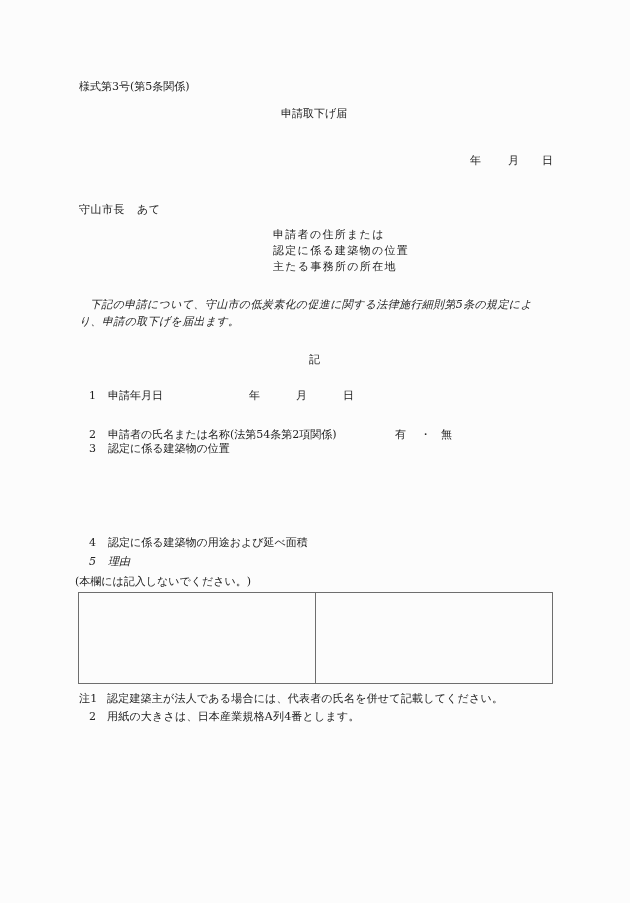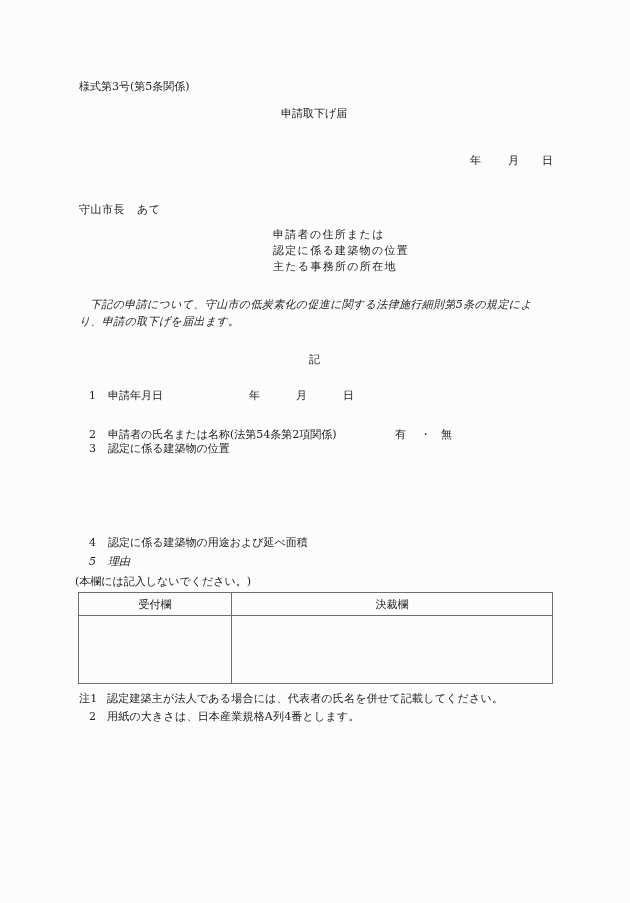--- a/index.html
+++ b/index.html
@@ -136,24 +136,20 @@
 </div>
 
 <div class="abs item item-5">
   <span class="num">5</span><span>理由</span>
 </div>
 
 <div class="abs table-note">(本欄には記入しないでください。)</div>
 
 <table class="office-table">
   <tbody>
-      <tr>
-    <th class="col-a">受付欄</th>
-    <th>決裁欄</th>
-  </tr>
   <tr>
     <td></td>
     <td></td>
   </tr>
 </tbody>
   </table>
 
 <div class="abs note note-1">
   <span class="num">注1</span><span>認定建築主が法人である場合には、代表者の氏名を併せて記載してください。</span>
 </div>

